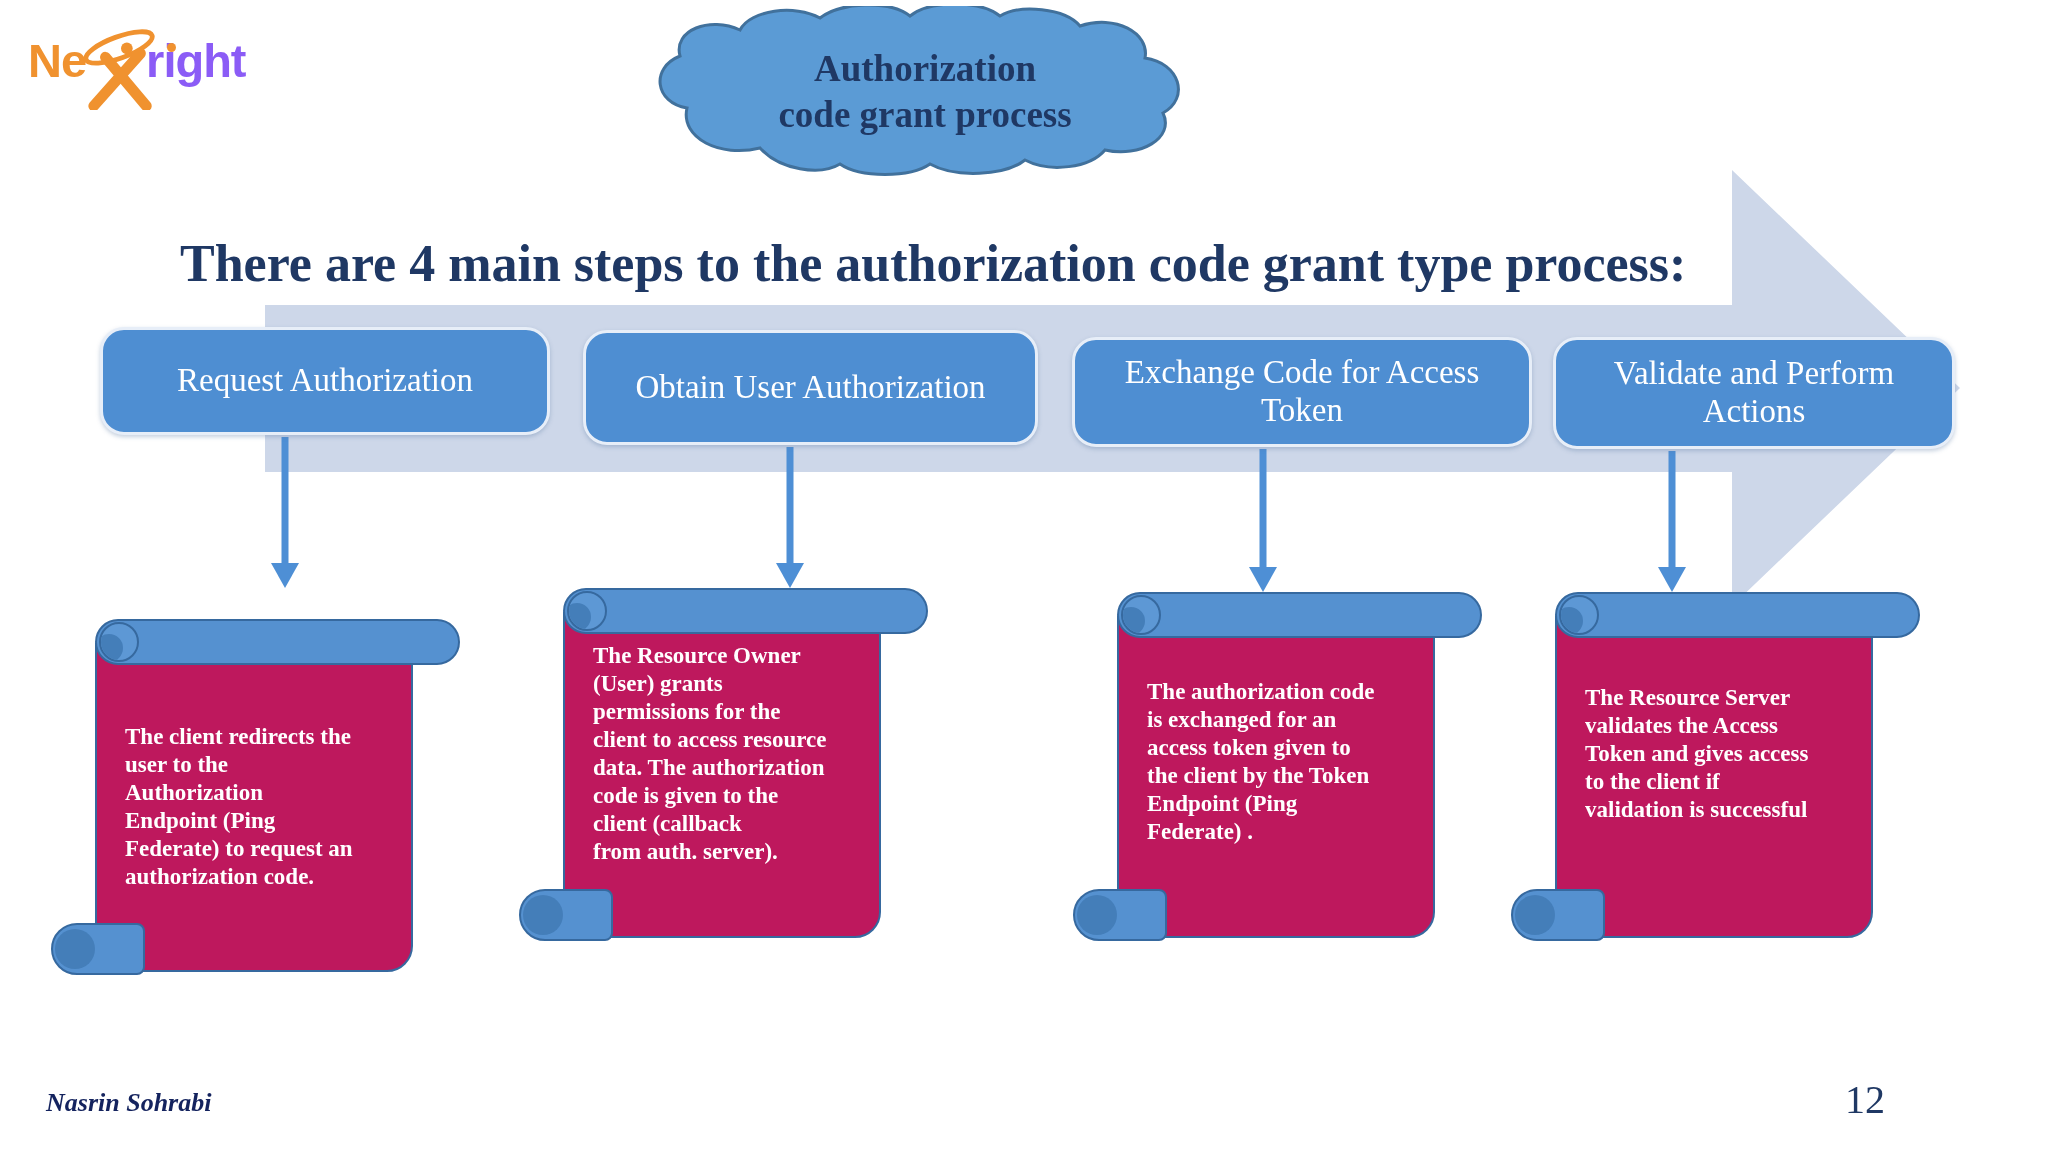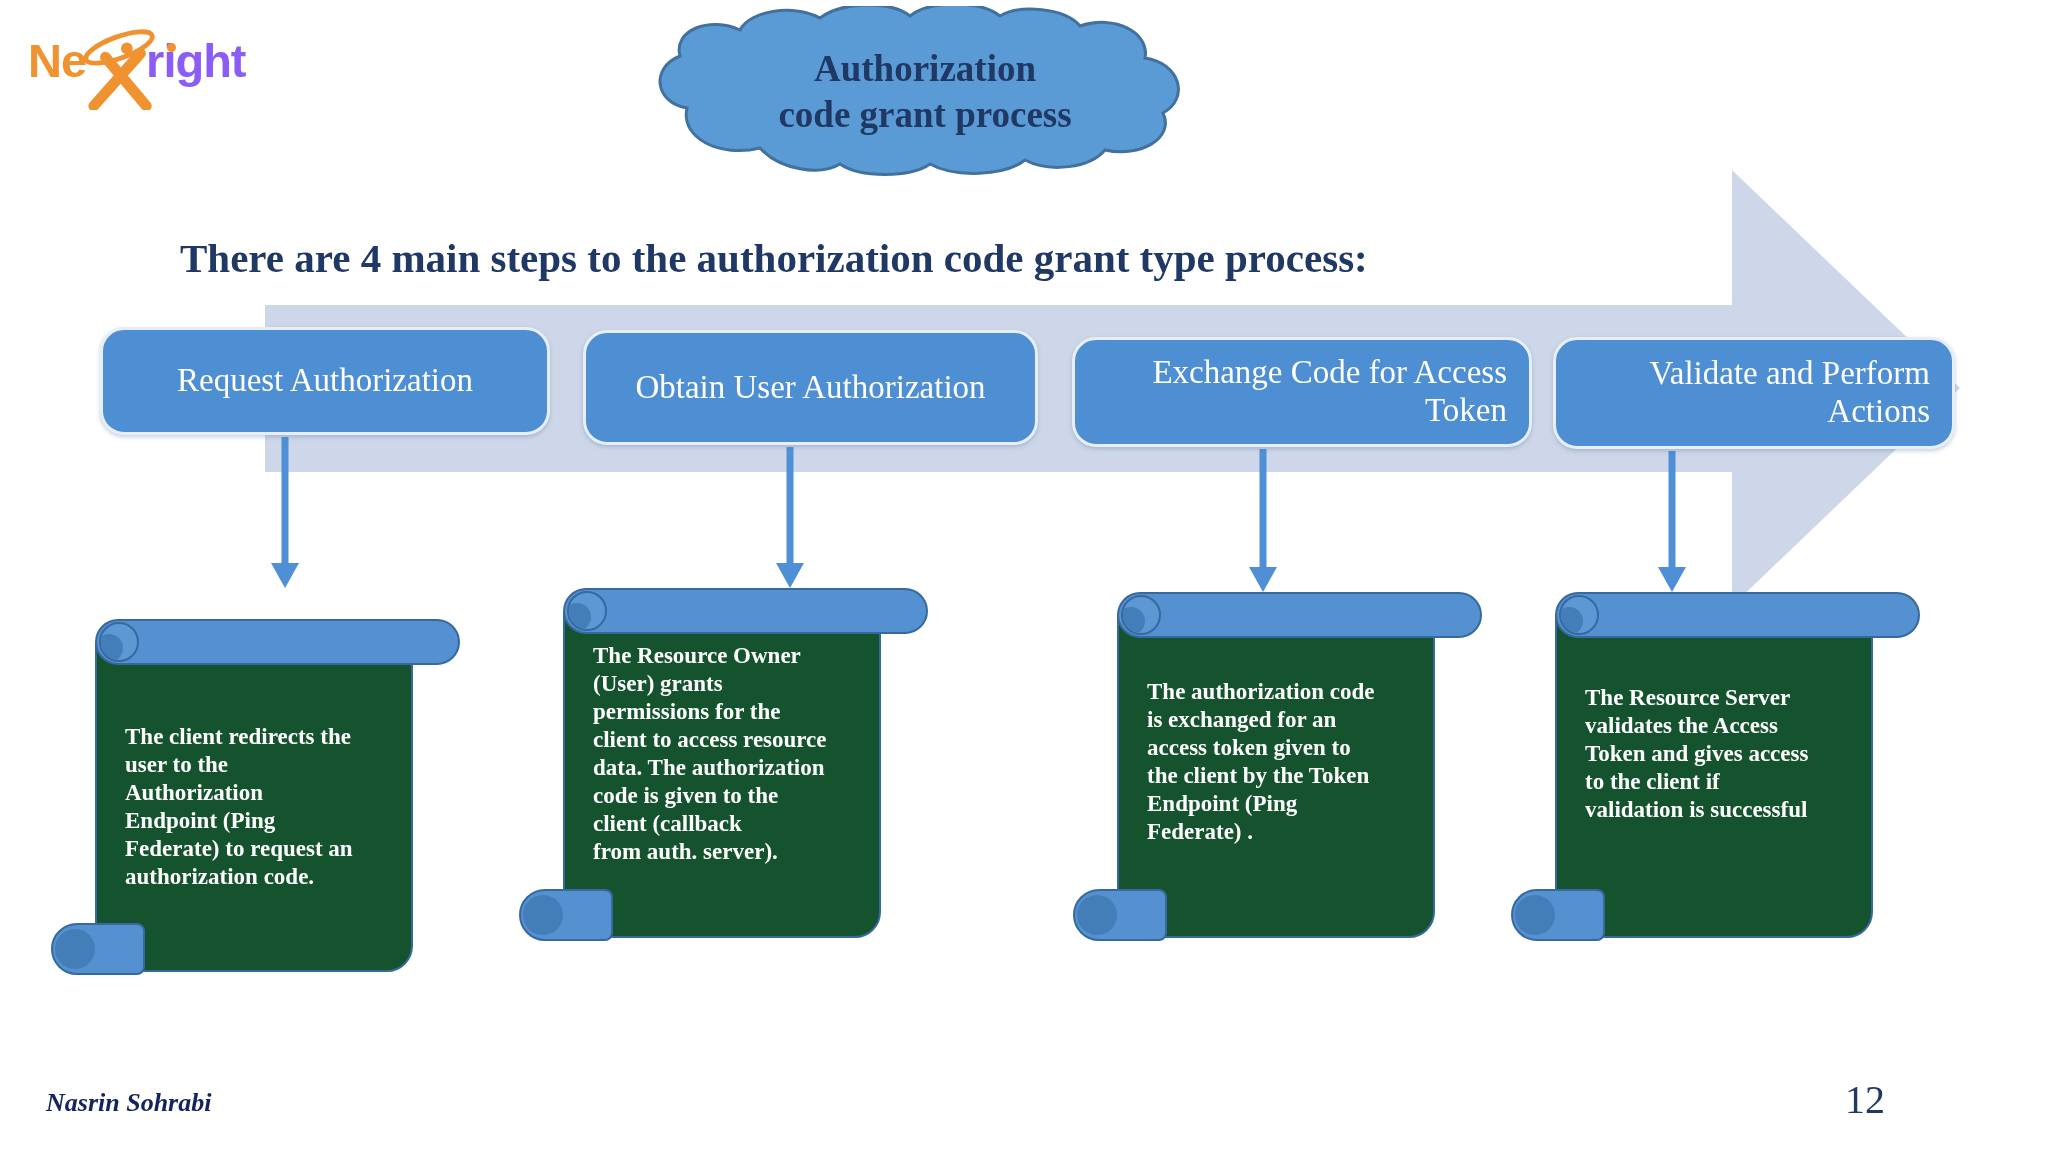--- a/index.html
+++ b/index.html
@@ -14,29 +14,29 @@
   .logo .rightwrap{position:relative;color:#8b5cf6;letter-spacing:-1px;}
   .logo .idot{position:absolute;left:21px;top:6px;width:9px;height:9px;border-radius:50%;background:#f0922f;}
 
   
   .cloud{position:absolute;left:635px;top:6px;width:580px;height:178px;}
   .cloud-text{position:absolute;left:635px;top:6px;width:580px;height:172px;display:flex;
               align-items:center;justify-content:center;text-align:center;white-space:pre-line;
               font-weight:bold;font-size:37px;line-height:1.25;color:#1f3864;}
 
   
-  .heading{position:absolute;left:180px;top:234px;font-weight:bold;font-size:41px;color:#1f3864;}
+  .heading{position:absolute;left:180px;top:234px;font-weight:bold;font-size:52px;color:#1f3864;}
 
   
   .band{position:absolute;left:265px;top:170px;}
 
   
   .step-box{position:absolute;background:#4e8ed2;border:3px solid #e7eef8;border-radius:24px;
             box-shadow:0 2px 4px rgba(90,120,160,.35);
-            display:flex;align-items:center;justify-content:center;text-align:right;
+            display:flex;align-items:center;justify-content:center;text-align:center;
             color:#ffffff;font-size:33px;line-height:1.15;padding:0 22px;box-sizing:border-box;z-index:3;}
   .b1{left:100px;top:327px;width:450px;height:108px;}
   .b2{left:583px;top:330px;width:455px;height:115px;}
   .b3{left:1072px;top:337px;width:460px;height:110px;}
   .b4{left:1553px;top:337px;width:402px;height:112px;}
 
   
   .connector{position:absolute;width:28px;z-index:2;}
   .connector .stem{position:absolute;left:50%;transform:translateX(-50%);top:0;bottom:23px;width:7px;background:#4e8fd5;}
   .connector .head{position:absolute;left:50%;transform:translateX(-50%);bottom:0;width:0;height:0;
@@ -45,21 +45,21 @@
   .c2{left:776px;top:447px;height:141px;}
   .c3{left:1249px;top:449px;height:143px;}
   .c4{left:1658px;top:451px;height:141px;}
 
   
   .scroll{position:absolute;width:365px;z-index:2;}
   .s1{left:95px;top:585px;height:353px;margin-top:34px;}
   .s2{left:563px;top:588px;height:350px;}
   .s3{left:1117px;top:592px;height:346px;}
   .s4{left:1555px;top:592px;height:346px;}
-  .scroll-body{position:absolute;left:0;top:24px;width:318px;bottom:0;background:#14532d;
+  .scroll-body{position:absolute;left:0;top:24px;width:318px;bottom:0;background:#be185d;
                border:2.5px solid #36699f;border-radius:0 0 26px 6px;box-sizing:border-box;z-index:1;}
   .scroll-roll{position:absolute;left:0;top:0;width:365px;height:46px;background:#5591d0;
                border:2.5px solid #36699f;border-radius:23px;box-sizing:border-box;z-index:2;}
   .scroll-curl-top{position:absolute;left:4px;top:3px;width:40px;height:40px;border-radius:50%;
                    background:#5d98d5;border:2.5px solid #36699f;box-sizing:border-box;z-index:3;overflow:hidden;}
   .scroll-curl-top::after{content:"";position:absolute;left:-6px;top:10px;width:28px;height:28px;
                    border-radius:50%;background:#447eb9;}
   .scroll-curl-bottom{position:absolute;left:-44px;bottom:-3px;width:94px;height:52px;
                    background:#5591d0;border:2.5px solid #36699f;border-radius:26px 8px 8px 26px;
                    box-sizing:border-box;z-index:3;overflow:hidden;}

